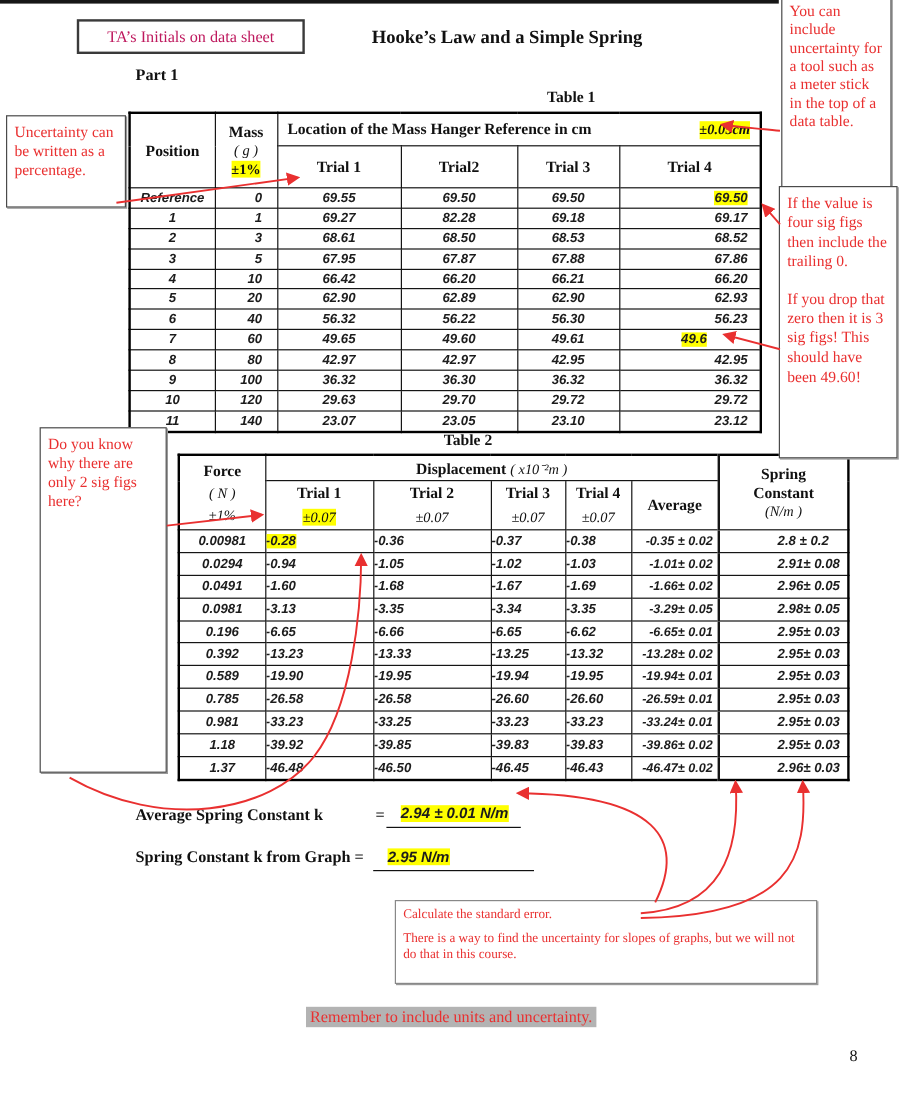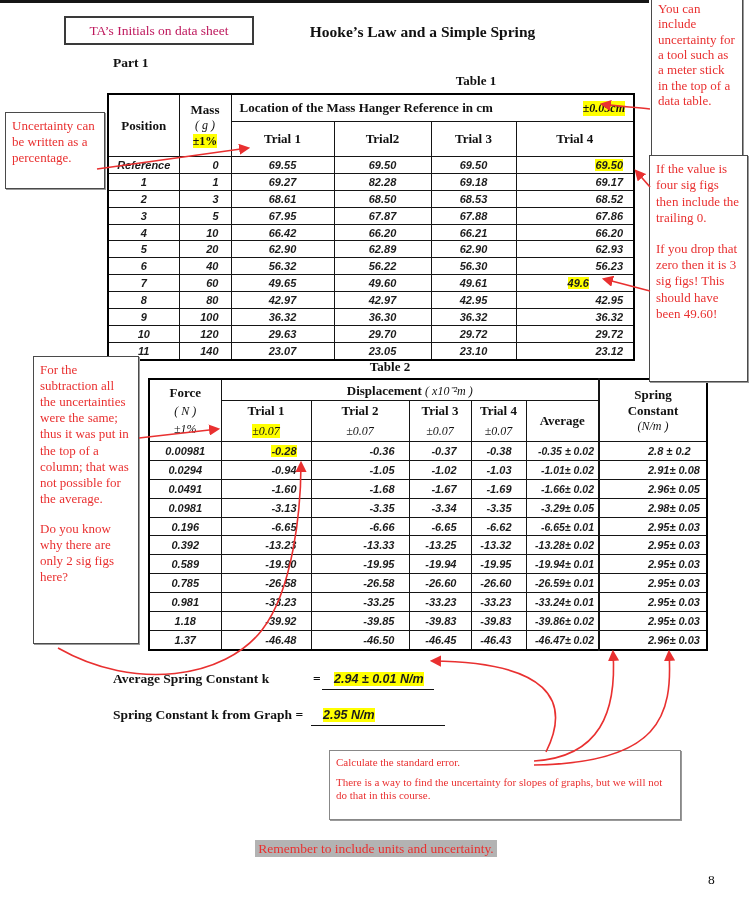--- a/index.html
+++ b/index.html
@@ -16,21 +16,21 @@
   .part-label{left:113px;top:55px;font-weight:bold;font-size:13.5px;}
   .tbl-title{font-weight:bold;font-size:13px;text-align:center;}
   .t1-title{left:416px;top:73px;width:120px;}
   .t2-title{left:350px;top:359px;width:80px;}
   
   .note{border:1.6px solid #4a4a4a;background:#fff;color:#e93030;
         font-size:13px;line-height:1.22;padding:5px 6px;z-index:10;
         box-shadow:1px 1px 0 #999;}
   .note p{margin:0 0 14px 0;}
   .note p:last-child{margin-bottom:0;}
-  .n-left1{left:5px;top:112px;width:86px;height:65px;}
+  .n-left1{left:5px;top:96px;width:86px;height:65px;}
   .n-right1{left:651px;top:-4px;width:78px;height:150px;border-top:none;line-height:1.18;}
   .n-right2{left:649px;top:155px;width:85px;height:215px;line-height:1.26;}
   .n-left2{left:33px;top:356px;width:92px;height:276px;line-height:1.24;}
   .n-bottom{left:329px;top:750px;width:338px;height:58px;border-color:#888;line-height:1.2;
             font-size:11px;}
   .n-bottom p{margin:0 0 7px 0;}
   
   table{border-collapse:collapse;table-layout:fixed;position:absolute;background:#fff;}
   .t1{left:107px;top:93px;}
   .t2{left:148px;top:378px;}
@@ -48,21 +48,21 @@
   .unit{font-weight:normal;font-style:italic;font-size:12px;}
   .hl{background:#ffff00;}
   .loc-flex{display:flex;justify-content:space-between;align-items:center;padding:0 8px;}
   .trial-sub{display:block;font-weight:normal;font-style:italic;font-size:12px;margin-top:5px;}
   .c-pos{text-align:center;}
   .c-num{text-align:right;padding-right:12px;}
   .c-val{text-align:center;}
   .c-val4{text-align:right;padding-right:10px;}
   .shift{padding-right:44px;}
   .c-force{text-align:center;}
-  .c-t{text-align:right;padding-right:14px;}
+  .c-t{padding-right:14px;}
   .c-avg{text-align:right;padding-right:4px;font-size:10.5px;}
   .c-spring{text-align:left;padding-right:6px;border-left-width:2.5px;padding-left:48px;}
   .h-spring{border-left-width:2.5px;}
   
   .sum-label{font-weight:bold;font-size:13.5px;}
   .sum1-label{left:113px;top:671px;}
   .sum1-eq{left:313px;top:671px;font-weight:bold;font-size:13.5px;}
   .val-wrap{border-bottom:1.7px solid #111;padding:0 10px 2px 12px;display:inline-block;}
   .sum-val{background:#ffff00;font-family:"Liberation Sans",sans-serif;
            font-style:italic;font-weight:bold;font-size:12.5px;color:#1c1c1c;}
@@ -383,21 +383,20 @@
 <div class="abs note n-right1">
   <p>You can include uncertainty for a tool such as a meter stick in the top of a data table.</p>
 </div>
 
 <div class="abs note n-right2">
   <p>If the value is four sig figs then include the trailing 0.</p>
   <p>If you drop that zero then it is 3 sig figs! This should have been 49.60!</p>
 </div>
 
 <div class="abs note n-left2">
-  <p>For the subtraction all the uncertainties were the same; thus it was put in the top of a column; that was not possible for the average.</p>
   <p>Do you know why there are only 2 sig figs here?</p>
 </div>
 
 <div class="abs note n-bottom">
   <p>Calculate the standard error.</p>
   <p>There is a way to find the uncertainty for slopes of graphs, but we will not do that in this course.</p>
 </div>
 
 <div class="abs sum-label sum1-label">Average Spring Constant k</div>
 <div class="abs sum1-eq">=</div>

